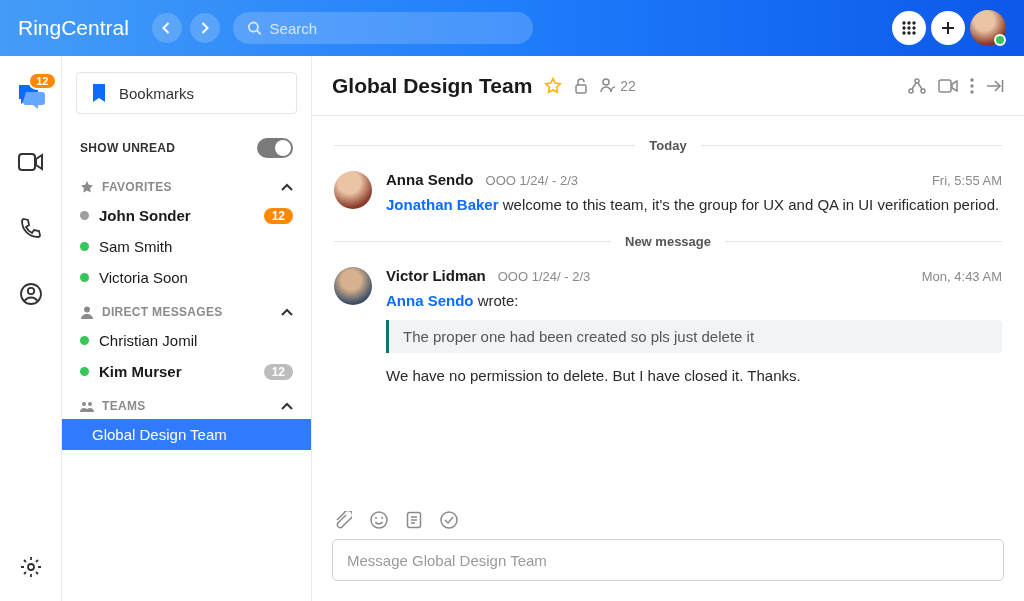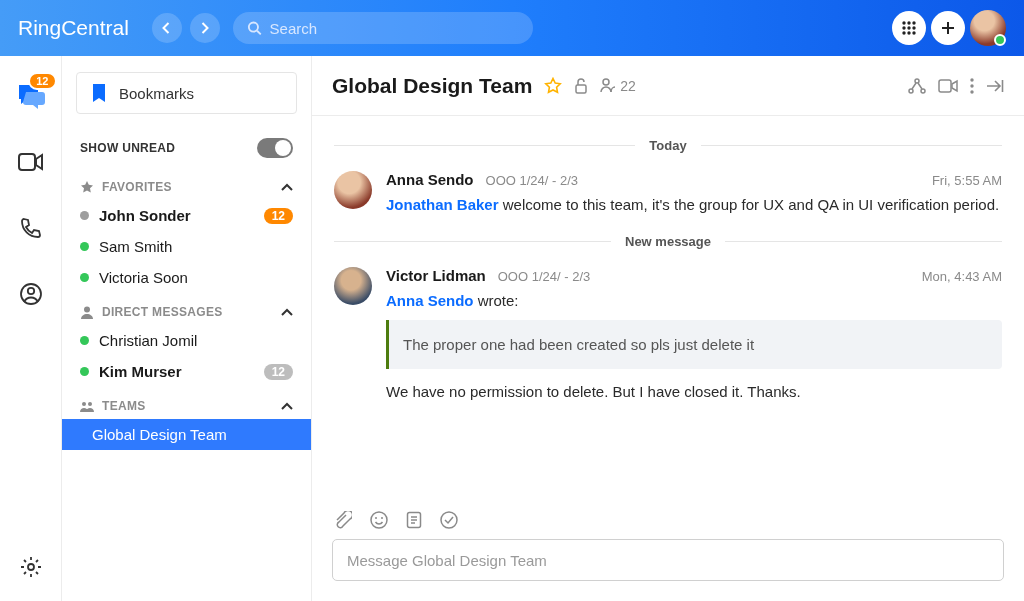--- a/index.html
+++ b/index.html
@@ -200,22 +200,22 @@
   .msg-main { flex: 1 1 auto; min-width: 0;}
   .msg-h { display: flex; align-items: baseline; gap: 12px;}
   .msg-h .name { font-weight: 700; font-size: 15px;}
   .msg-h .status { color: #8a8a8a; font-size: 13px;}
   .msg-h .time { margin-left: auto; color: #8a8a8a; font-size: 13px;}
   .msg-body { margin-top: 6px; font-size: 15px; color: #2a2a2a; line-height: 1.45;}
   .msg-body .mention { color: #0b6cff; font-weight: 600;}
   .quote {
     margin-top: 8px;
     background: #f1f3f6;
-    border-left: 3px solid #4d7c0f;
-    padding: 14px 14px;
+    border-left: 3px solid #0f766e;
+    padding: 6px 14px;
     color: #555; font-size: 15px;
     border-radius: 0 4px 4px 0;
   }
   .composer {
     padding: 8px 20px 20px 20px;
   }
   .comp-icons { display: flex; gap: 18px; padding: 6px 2px 10px 2px; color: #8a8a8a;}
   .comp-icons span { cursor: pointer; }
   .comp-input {
     width: 100%; height: 42px;

